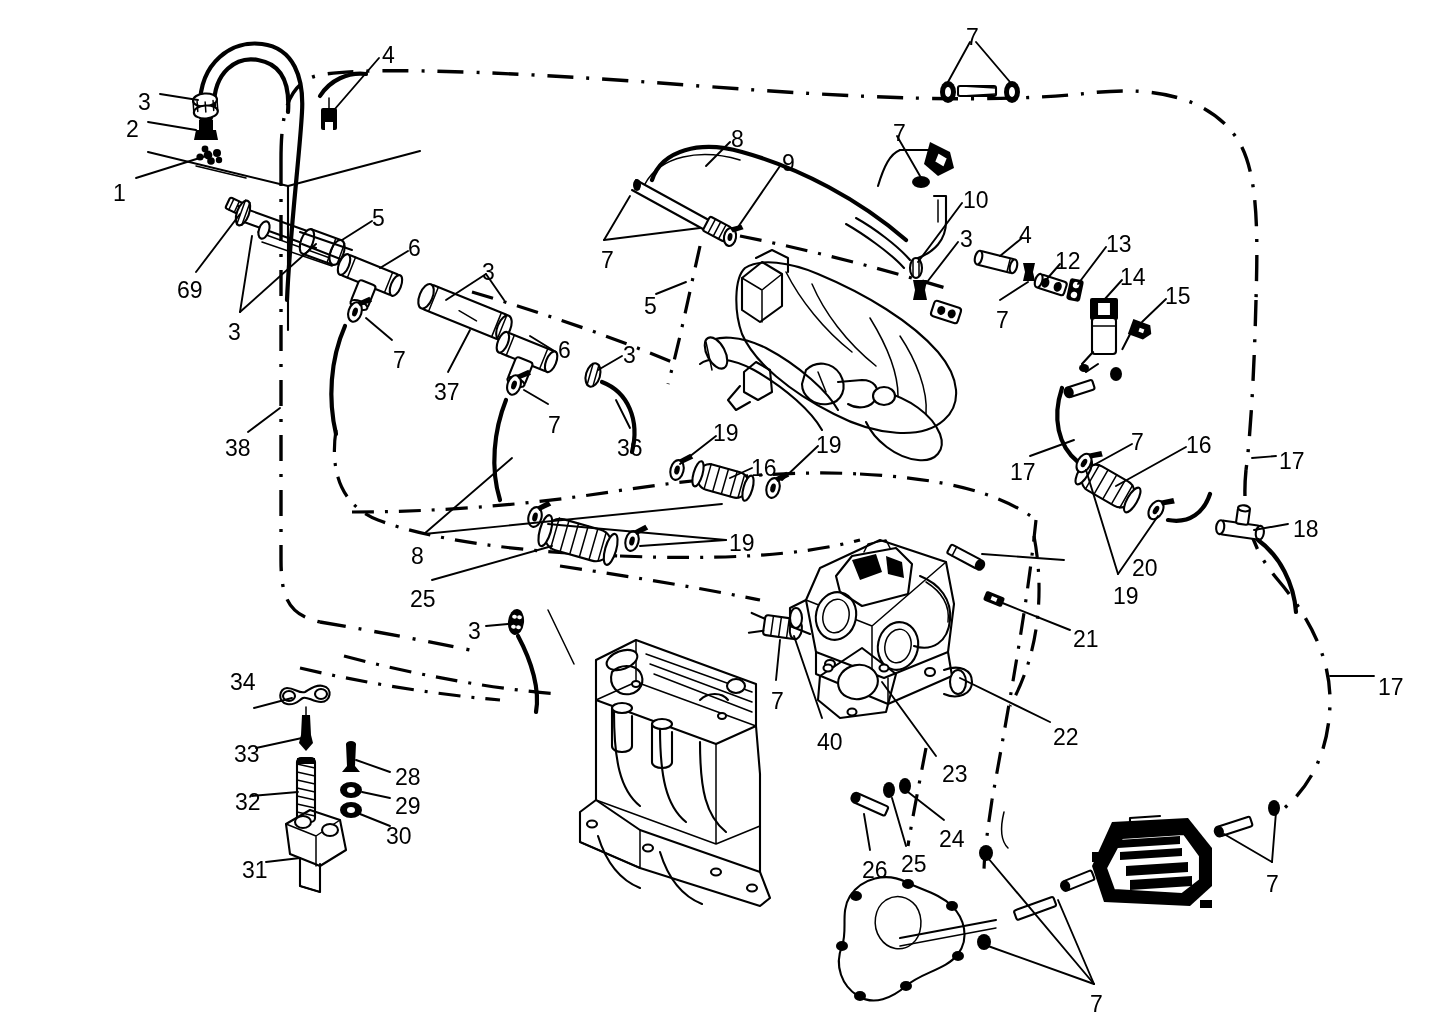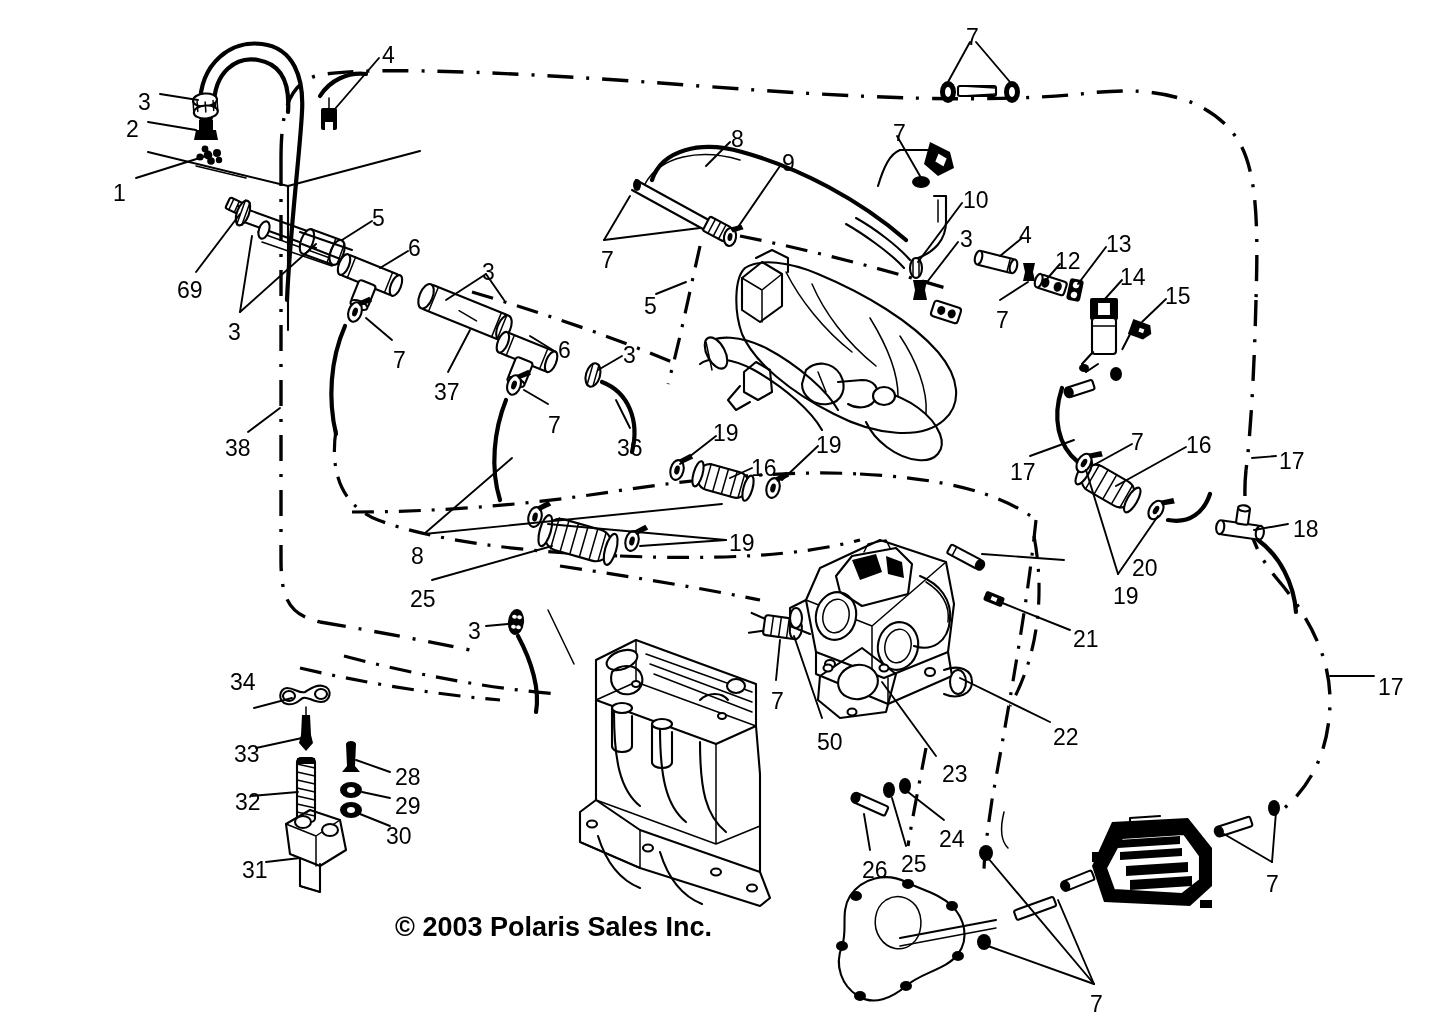--- a/index.html
+++ b/index.html
@@ -799,32 +799,31 @@
   <div class="lbl" style="left:751px;top:457px">16</div>
   <div class="lbl" style="left:411px;top:545px">8</div>
   <div class="lbl" style="left:729px;top:532px">19</div>
   <div class="lbl" style="left:410px;top:588px">25</div>
   <div class="lbl" style="left:1293px;top:518px">18</div>
   <div class="lbl" style="left:1113px;top:585px">19</div>
   <div class="lbl" style="left:1132px;top:557px">20</div>
   <div class="lbl" style="left:1073px;top:628px">21</div>
   <div class="lbl" style="left:1053px;top:726px">22</div>
   <div class="lbl" style="left:942px;top:763px">23</div>
-  <div class="lbl" style="left:817px;top:731px">50</div>
+  <div class="lbl" style="left:817px;top:731px">40</div>
   <div class="lbl" style="left:771px;top:690px">7</div>
   <div class="lbl" style="left:468px;top:620px">3</div>
   <div class="lbl" style="left:1378px;top:676px">17</div>
   <div class="lbl" style="left:230px;top:671px">34</div>
   <div class="lbl" style="left:234px;top:743px">33</div>
   <div class="lbl" style="left:395px;top:766px">28</div>
   <div class="lbl" style="left:235px;top:791px">32</div>
   <div class="lbl" style="left:395px;top:795px">29</div>
   <div class="lbl" style="left:386px;top:825px">30</div>
   <div class="lbl" style="left:242px;top:859px">31</div>
   <div class="lbl" style="left:939px;top:828px">24</div>
   <div class="lbl" style="left:862px;top:859px">26</div>
   <div class="lbl" style="left:901px;top:853px">25</div>
   <div class="lbl" style="left:1266px;top:873px">7</div>
   <div class="lbl" style="left:1090px;top:993px">7</div>
 
-  <div id="copyright">© 2003 Polaris Sales Inc.</div>
 
 </div>
 
 </body></html>

